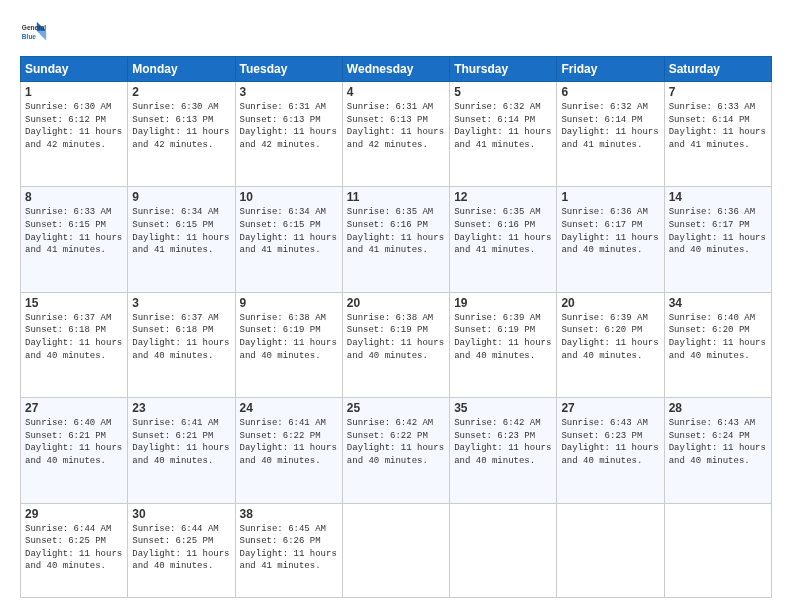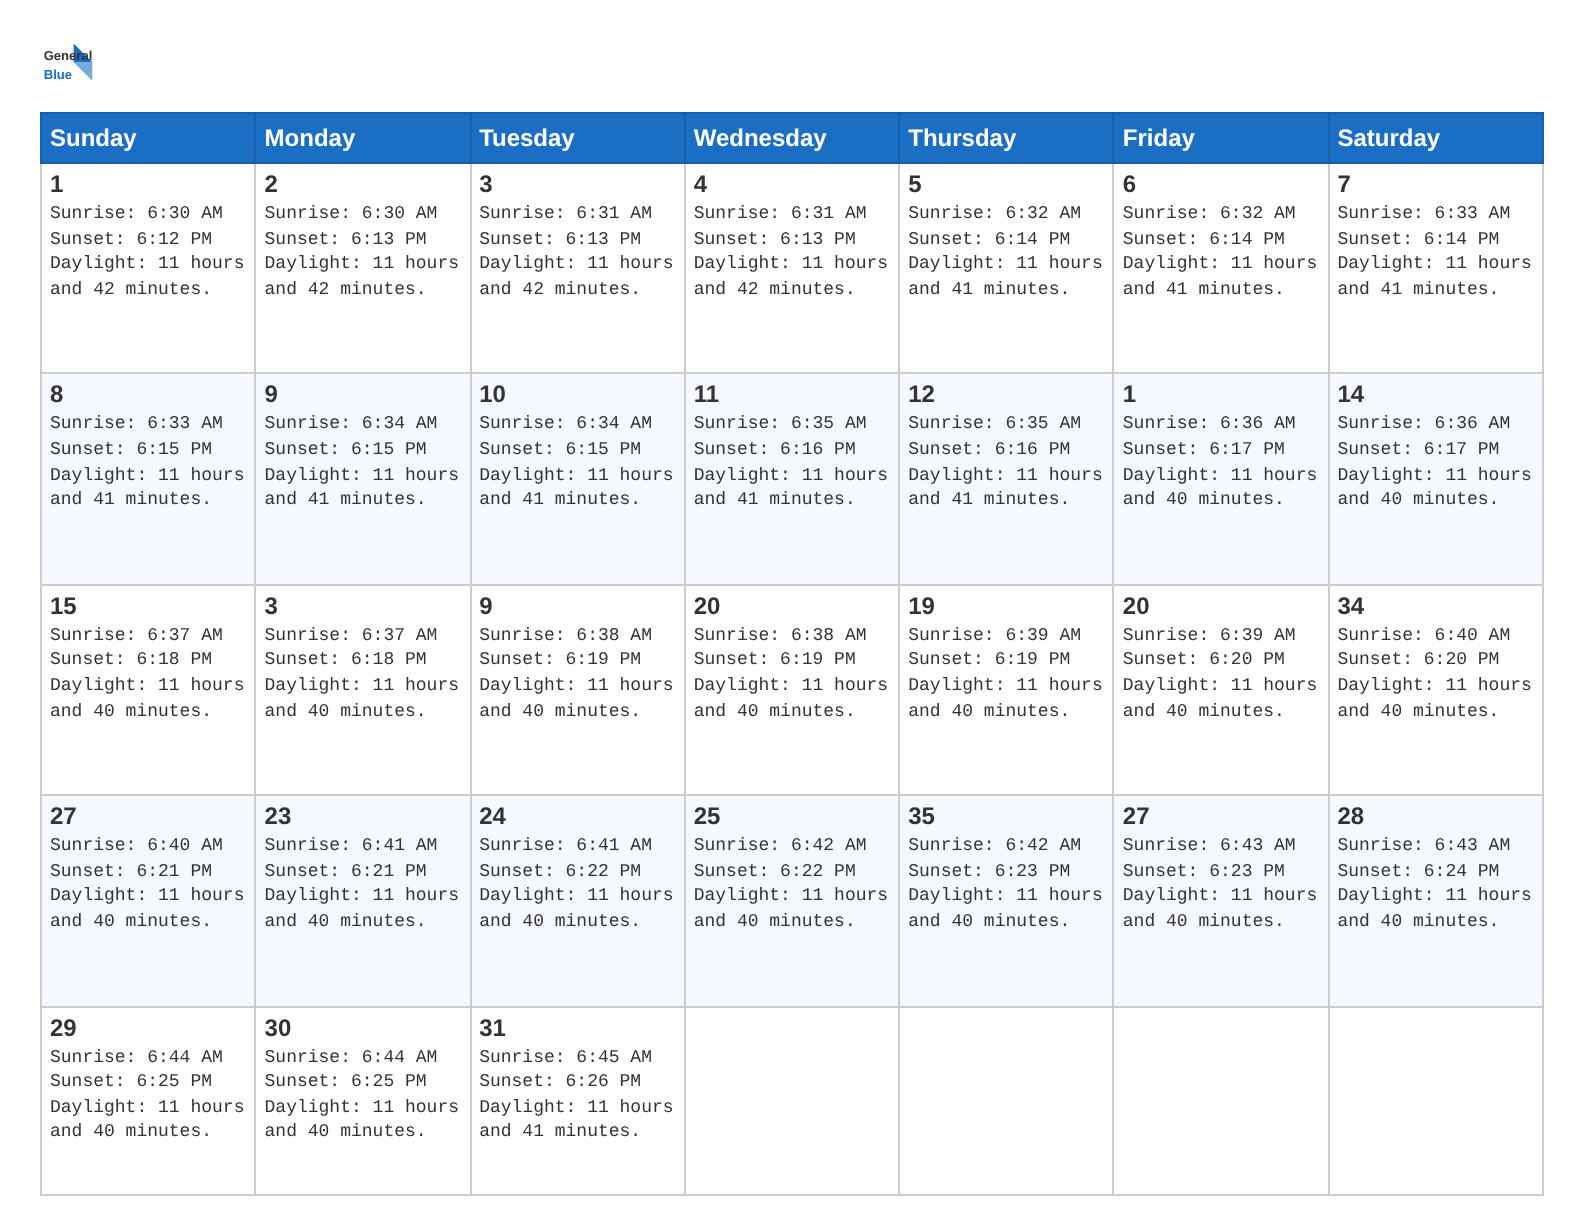--- a/index.html
+++ b/index.html
@@ -368,21 +368,21 @@
       </td>
           <td>
         <span class="day-num">30</span>
         <div class="day-info">
           Sunrise: 6:44 AM<br>
           Sunset: 6:25 PM<br>
           Daylight: 11 hours and 40 minutes.
         </div>
       </td>
           <td>
-        <span class="day-num">31</span>
+        <span class="day-num">38</span>
         <div class="day-info">
           Sunrise: 6:45 AM<br>
           Sunset: 6:26 PM<br>
           Daylight: 11 hours and 41 minutes.
         </div>
       </td>
           <td class="empty-cell"></td>
           <td class="empty-cell"></td>
           <td class="empty-cell"></td>
           <td class="empty-cell"></td>

